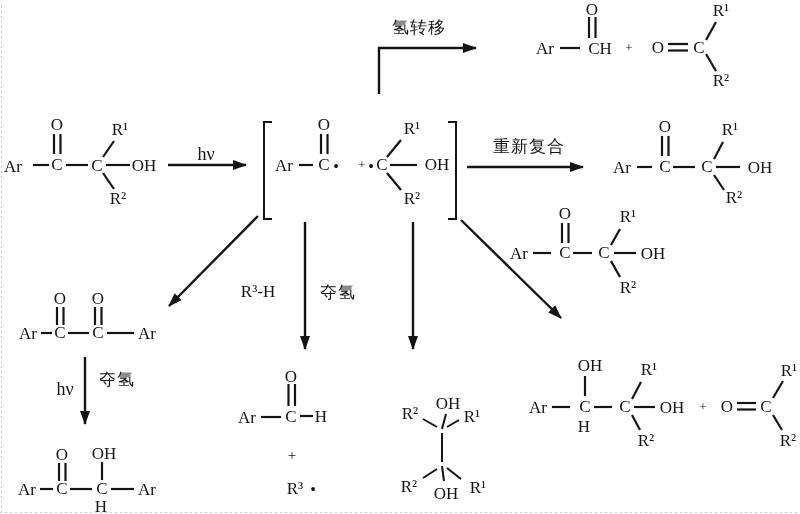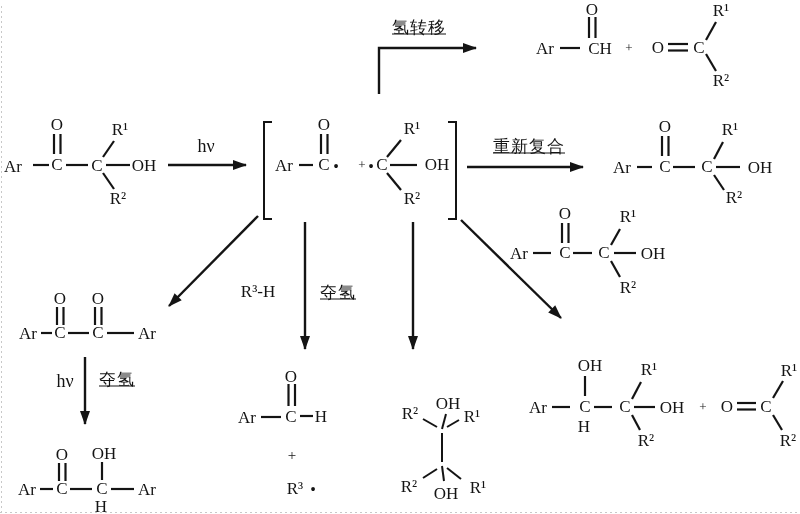--- a/index.html
+++ b/index.html
@@ -6,25 +6,25 @@
   .stage{
     position:relative;width:800px;height:514px;background:#ffffff;overflow:hidden;
     font-family:"Liberation Serif","DejaVu Serif",serif;color:#141414;
   }
   .stage svg{position:absolute;left:0;top:0;}
   .t{
     position:absolute;transform:translate(-50%,-50%);
     font-size:17px;line-height:1;white-space:nowrap;color:#141414;
     font-family:"Liberation Serif","DejaVu Serif",serif;
   }
-  .cn{font-size:17px;letter-spacing:1px;text-decoration:underline;}
+  .cn{font-size:17px;letter-spacing:1px;}
   .sm{font-size:13px;}
   .md{font-size:15px;}
   .dot{font-size:16px;}
-  .hv{font-size:18px;}
+  .hv{font-size:18px;margin-top:8px;}
 </style>
 </head>
 <body>
 
 <div class="stage">
 
   <svg width="800" height="514" viewBox="0 0 800 514">
     <defs>
       <marker id="ah" markerUnits="userSpaceOnUse" markerWidth="16" markerHeight="12" refX="14" refY="6" orient="auto">
         <path d="M1,1 L15,6 L1,11 Z" fill="#141414"></path>

